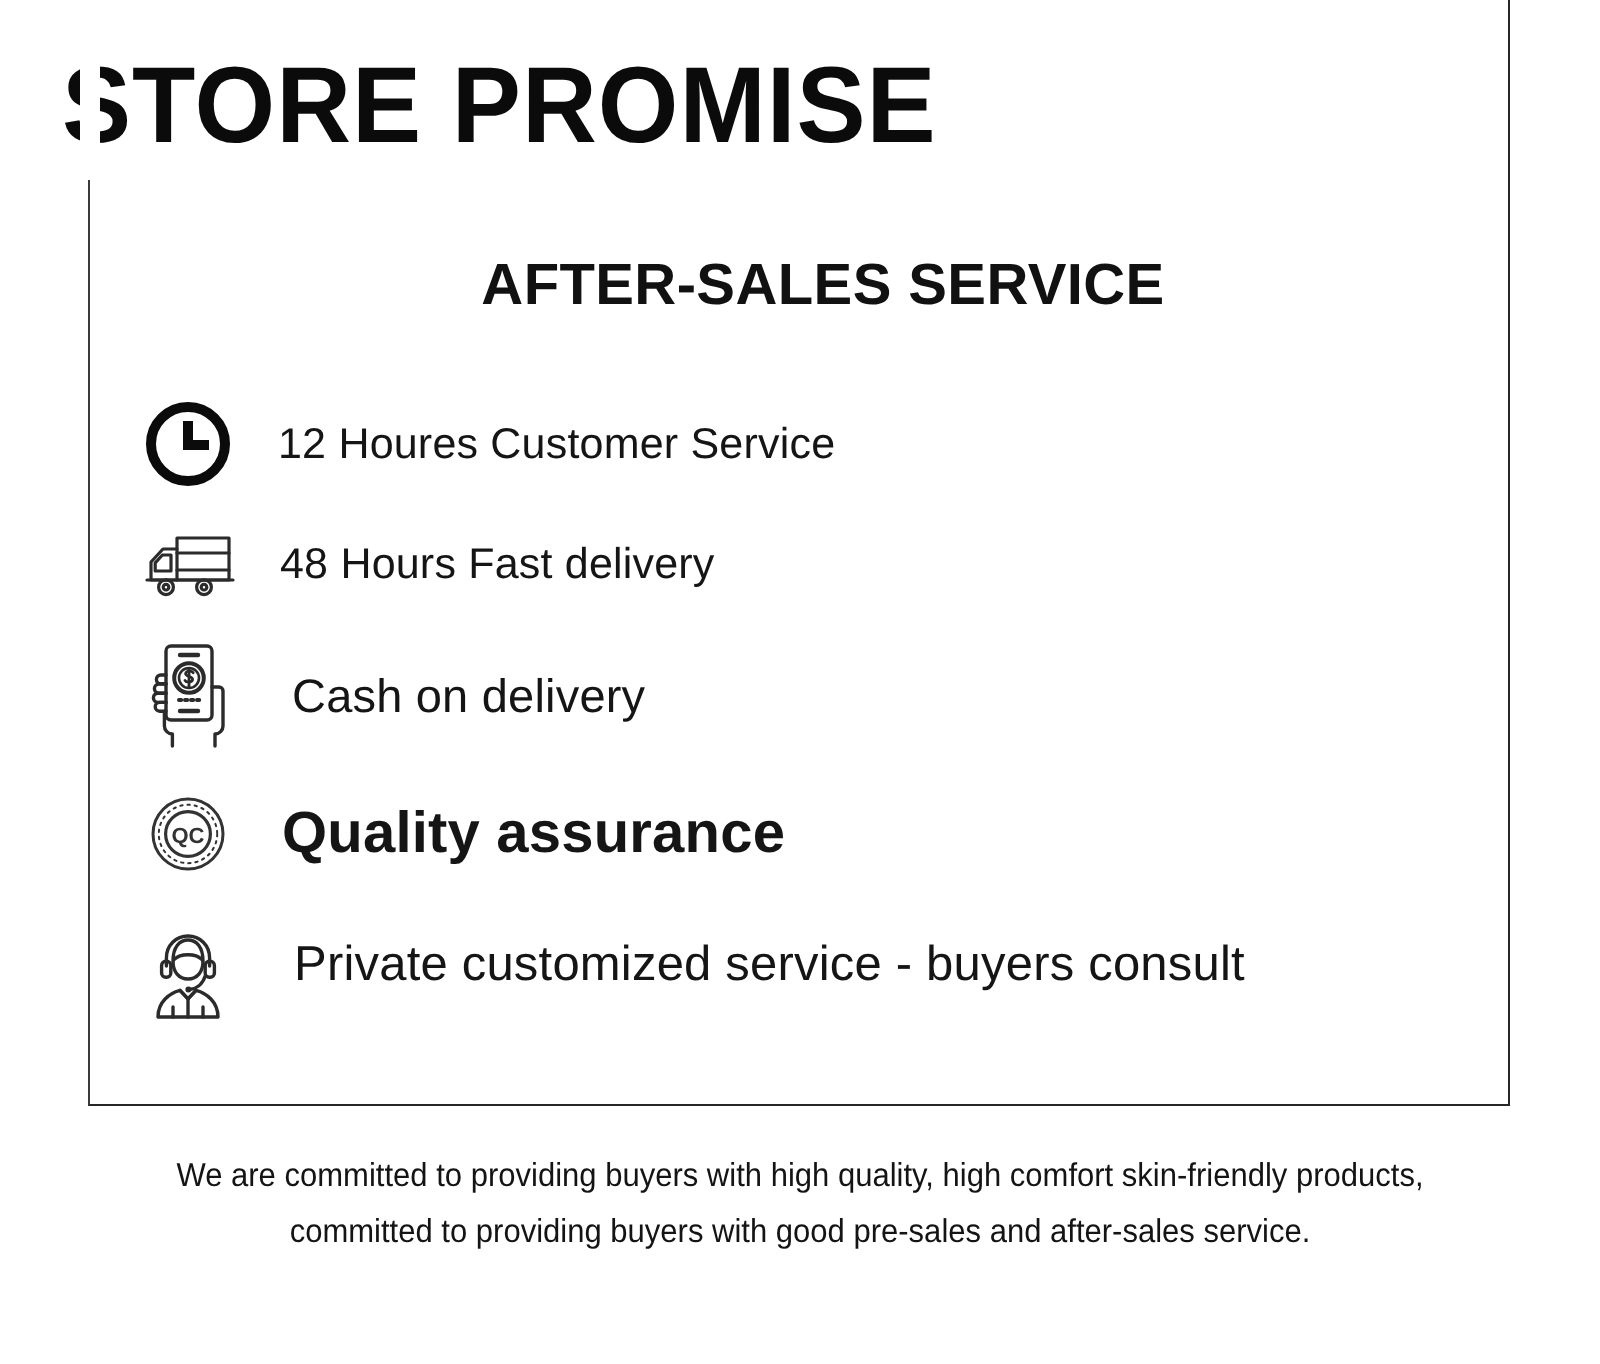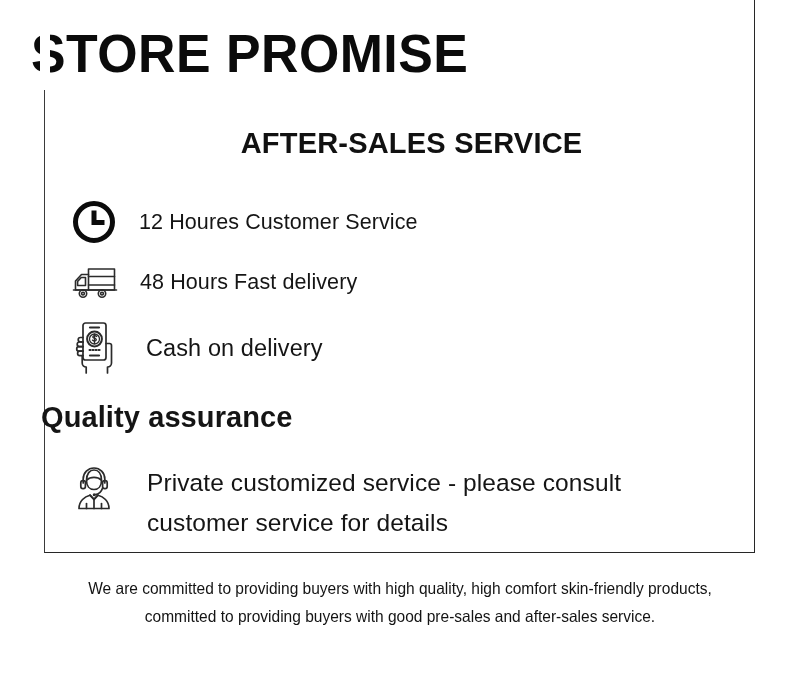--- a/index.html
+++ b/index.html
@@ -223,20 +223,30 @@
             <path d="M13.2 36.6 L13.2 44 A4 4 0 0 0 17.2 48 L17.2 54"></path>
             <path d="M37 24.5 L40.5 24.5 A2 2 0 0 1 42.5 26.5 L42.5 44
                      A4 4 0 0 1 38.5 48 L38.5 54"></path>
           </g>
         </svg>
       </span>
       <span class="row-text">Cash on delivery</span>
     </div>
 
     <div class="promise-row row-4">
+      <span class="row-icon">
+        <svg width="44" height="44" viewBox="0 0 44 44" aria-hidden="true">
+          <g fill="none" stroke="#333333" stroke-linecap="round">
+            <circle cx="22" cy="22" r="17.5" stroke-width="1.5"></circle>
+            <circle cx="22" cy="22" r="14.6" stroke-width="1" stroke-dasharray="1.2 2.4"></circle>
+            <circle cx="22" cy="22" r="11.2" stroke-width="1.6"></circle>
+          </g>
+          <text x="22" y="26.3" text-anchor="middle" font-family="'Liberation Sans', sans-serif" font-size="11" font-weight="700" fill="#333333">QC</text>
+        </svg>
+      </span>
       <span class="row-text">Quality assurance</span>
     </div>
 
     <div class="promise-row row-5">
       <span class="row-icon">
         <svg width="46" height="48" viewBox="0 0 46 48" aria-hidden="true">
           <g fill="none" stroke="#2b2b2b" stroke-width="1.7" stroke-linecap="round" stroke-linejoin="round">
 
             <path d="M15.5 17.5 C15.5 10.5 18.8 7 23 7 C27.2 7 30.5 10.5 30.5 17.5
                      C30.5 23 27.6 26.5 23 26.5 C18.4 26.5 15.5 23 15.5 17.5 Z"></path>
@@ -255,22 +265,21 @@
                      C32.2 33.6 38 37.8 38 45.5 Z"></path>
 
             <path d="M19 32.2 L23 36.4 L27 32.2"></path>
             <line x1="23" y1="36.4" x2="23" y2="45.5"></line>
             <line x1="15.5" y1="40.5" x2="15.5" y2="45.5"></line>
             <line x1="30.5" y1="40.5" x2="30.5" y2="45.5"></line>
           </g>
         </svg>
       </span>
       <span class="row-text">
-        <span class="line">Private customized service - please consult</span>
-        <span class="line">customer service for details</span>
+        <span class="line">Private customized service - buyers consult</span>
       </span>
     </div>
 
   </div>
 
   <div class="footer">
     <span class="line">We are committed to providing buyers with high quality, high comfort skin-friendly products,</span>
     <span class="line">committed to providing buyers with good pre-sales and after-sales service.</span>
   </div>
 

